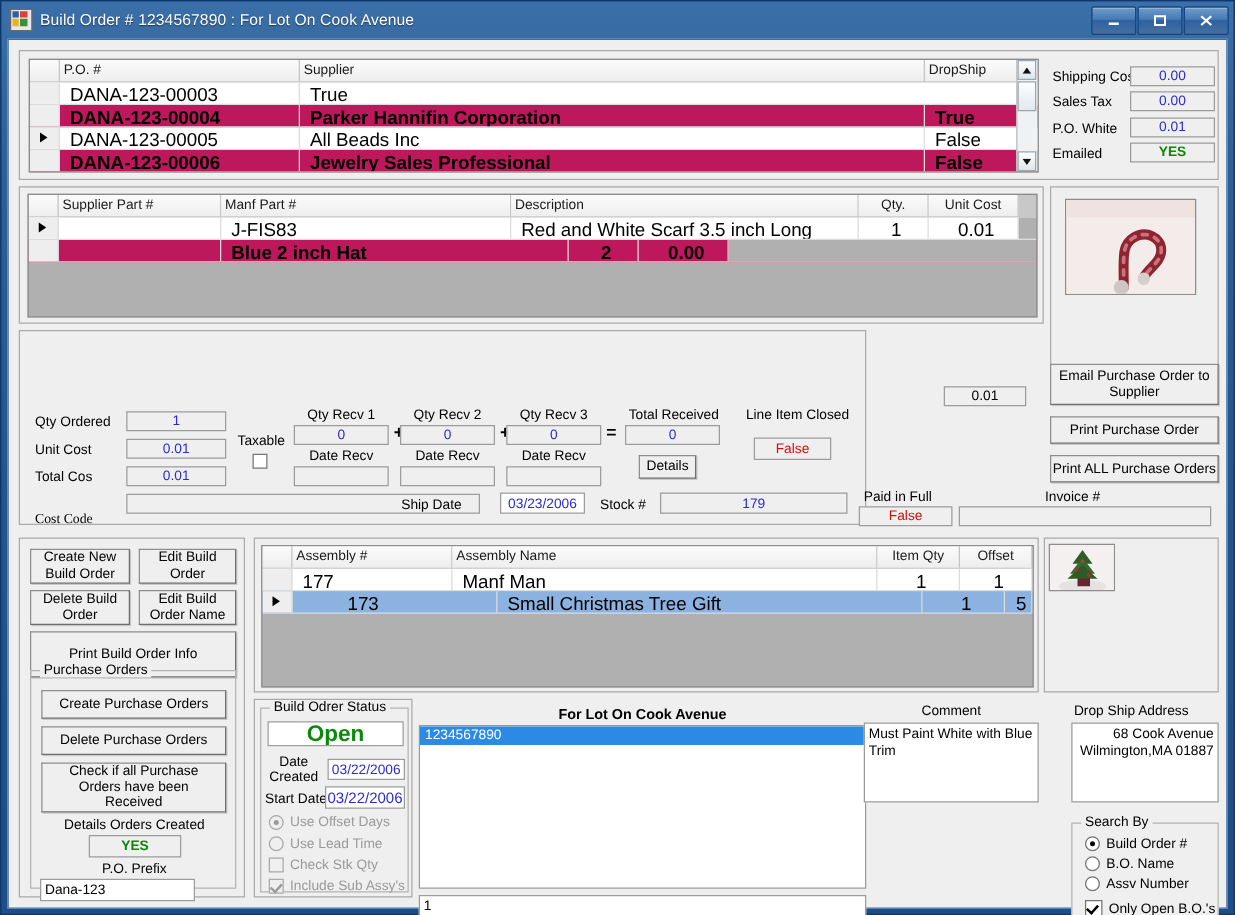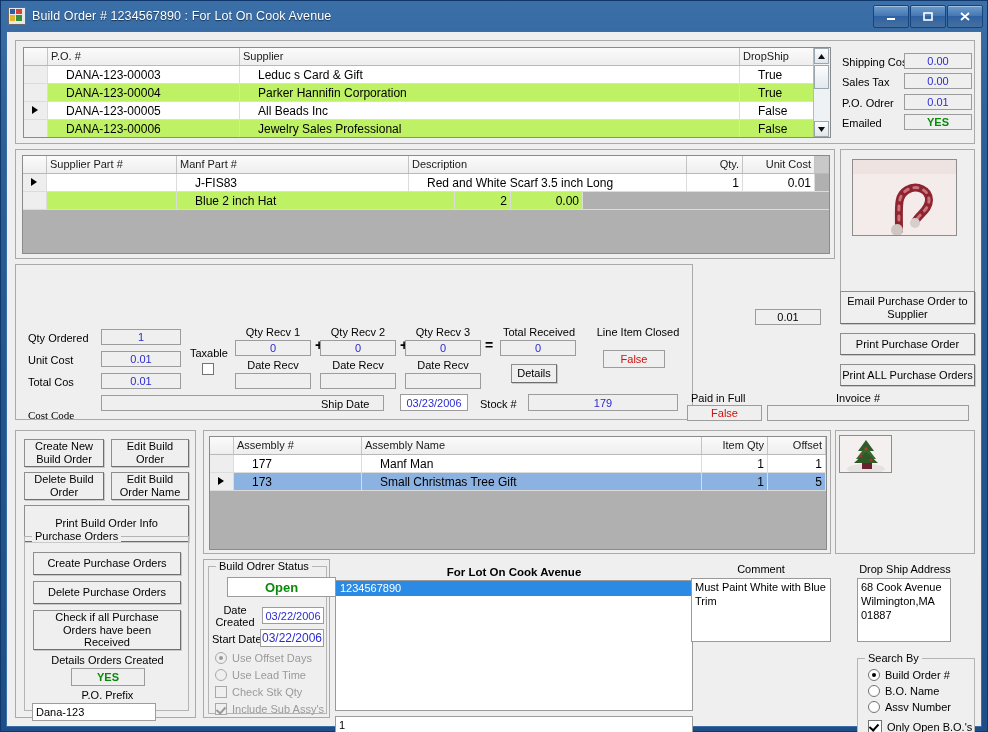--- a/index.html
+++ b/index.html
@@ -68,30 +68,30 @@
   .grid{position:absolute;box-sizing:border-box;background:#b0b0b0;border:1px solid #8b8b8b;overflow:hidden;}
   .grid .hdr{display:flex;height:17px;background:#f0f0f0;border-bottom:1px solid #b9b9b9;}
   .grid .hdr div{
     box-sizing:border-box;border-right:1px solid #c4c4c4;
     padding:2px 3px 0 3px;font-size:11px;color:#1a1a1a;overflow:hidden;white-space:nowrap;
     background:linear-gradient(180deg,#fbfbfb 0%,#eeeeee 100%);
   }
   .grid .row{display:flex;height:17px;background:#fff;border-bottom:1px solid #dcdcdc;}
   .grid .row>div{
     box-sizing:border-box;border-right:1px solid #dcdcdc;
-    padding:2px 3px 0 18px;font-size:12px;overflow:hidden;white-space:nowrap;
-  }
-  .grid .row.teal{background:#bef264;}
+    padding:2px 3px 0 8px;font-size:15px;overflow:hidden;white-space:nowrap;
+  }
+  .grid .row.teal{background:#be185d;font-weight:bold;}
   .grid .row.blue{background:#8bb2e0;}
   .rowhdr{width:24px;flex:0 0 24px;background:#eeeeee;position:relative;}
   .rowhdr.sel:after{
     content:"";position:absolute;left:8px;top:4px;
     border-left:6px solid #000;border-top:4px solid transparent;border-bottom:4px solid transparent;
   }
-  .num{text-align:right;}
+  .num{text-align:center;}
   
   .vsb{position:absolute;right:0;top:0;width:16px;bottom:0;background:#eef2f5;border-left:1px solid #b9b9b9;}
   .sbtn{
     position:absolute;left:0;width:15px;height:16px;
     background:linear-gradient(180deg,#fdfdfd,#dfe6ec);
     border:1px solid #9aa7b0;box-sizing:border-box;
     display:flex;align-items:center;justify-content:center;
   }
   .sbtn.up{top:0;} .sbtn.dn{bottom:0;}
   .sthumb{position:absolute;left:0;width:15px;top:17px;height:24px;
@@ -185,21 +185,20 @@
         <div class="hdr">
           <div class="rowhdr"></div>
           <div style="width:192px;flex:0 0 192px;">P.O. #</div>
           <div style="width:500px;flex:0 0 500px;">Supplier</div>
           <div style="flex:1;">DropShip</div>
         </div>
 
         <div class="row">
           <div class="rowhdr"></div>
           <div style="width:192px;flex:0 0 192px;">DANA-123-00003</div>
-          <div style="width:500px;flex:0 0 500px;">Leduc s Card &amp; Gift</div>
           <div style="flex:1;">True</div>
         </div>
         <div class="row teal">
           <div class="rowhdr"></div>
           <div style="width:192px;flex:0 0 192px;">DANA-123-00004</div>
           <div style="width:500px;flex:0 0 500px;">Parker Hannifin Corporation</div>
           <div style="flex:1;">True</div>
         </div>
         <div class="row">
           <div class="rowhdr sel"></div>
@@ -228,21 +227,21 @@
           </div>
         </div>
       </div>
 
       <div class="lbl" style="left:826px;top:15px;">Shipping Cos</div>
       <div class="fld" style="left:888px;top:12px;width:68px;height:16px;">0.00</div>
 
       <div class="lbl" style="left:826px;top:35px;">Sales Tax</div>
       <div class="fld" style="left:888px;top:32px;width:68px;height:16px;">0.00</div>
 
-      <div class="lbl" style="left:826px;top:56px;">P.O. Odrer</div>
+      <div class="lbl" style="left:826px;top:56px;">P.O. White</div>
       <div class="fld" style="left:888px;top:53px;width:68px;height:16px;">0.01</div>
 
       <div class="lbl" style="left:826px;top:76px;">Emailed</div>
       <div class="fld green" style="left:888px;top:73px;width:68px;height:16px;">YES</div>
     </div>
 
     <div class="panel" style="left:8px;top:117px;width:820px;height:110px;">
       <div class="grid" style="left:6px;top:5px;width:808px;height:99px;">
         <div class="hdr">
           <div class="rowhdr"></div>
@@ -382,21 +381,21 @@
         </div>
         <div class="row">
           <div class="rowhdr"></div>
           <div style="width:128px;flex:0 0 128px;">177</div>
           <div style="width:340px;flex:0 0 340px;">Manf Man</div>
           <div class="num" style="width:66px;flex:0 0 66px;">1</div>
           <div class="num" style="flex:1;">1</div>
         </div>
         <div class="row blue">
           <div class="rowhdr sel"></div>
-          <div style="width:128px;flex:0 0 128px;">173</div>
+          <div style="width:128px;flex:0 0 128px;margin-left:36px;">173</div>
           <div style="width:340px;flex:0 0 340px;">Small Christmas Tree Gift</div>
           <div class="num" style="width:66px;flex:0 0 66px;">1</div>
           <div class="num" style="flex:1;">5</div>
         </div>
       </div>
     </div>
 
     <div class="panel" style="left:828px;top:398px;width:140px;height:124px;">
       <div class="thumb" style="left:3px;top:4px;width:53px;height:38px;">
         <svg width="53" height="38" viewBox="0 0 53 38" preserveAspectRatio="none">
@@ -409,21 +408,21 @@
           <circle cx="21" cy="20" r="1.6" fill="#b52a2a"></circle>
           <circle cx="31" cy="24" r="1.6" fill="#b52a2a"></circle>
           <circle cx="26" cy="13" r="1.4" fill="#c0392b"></circle>
         </svg>
       </div>
     </div>
 
     <div class="panel" style="left:196px;top:527px;width:127px;height:159px;">
       <div class="group" style="left:4px;top:6px;width:119px;height:148px;">
         <div class="glabel">Build Odrer Status</div>
-        <div class="fld green" style="left:18px;top:10px;width:109px;height:20px;background:#fff;font-size:13px;">Open</div>
+        <div class="fld green" style="left:5px;top:10px;width:109px;height:20px;background:#fff;font-size:18px;">Open</div>
 
         <div class="lbl c" style="left:0px;top:37px;width:52px;line-height:1.1;white-space:pre-line;">Date
 Created</div>
         <div class="fld" style="left:53px;top:40px;width:62px;height:17px;background:#fff;">03/22/2006</div>
 
         <div class="lbl" style="left:3px;top:66px;">Start Date</div>
         <div class="fld" style="left:51px;top:62px;width:64px;height:18px;background:#fff;font-size:12px;">03/22/2006</div>
 
         <div class="rdo dis sel" style="left:6px;top:85px;"></div>
         <div class="lbl dis" style="left:23px;top:85px;">Use Offset Days</div>
@@ -442,21 +441,21 @@
     <div class="lbl c" style="left:328px;top:534px;width:358px;font-weight:bold;font-size:11.5px;">For Lot On Cook Avenue</div>
     <div class="listbox" style="left:328px;top:548px;width:358px;height:131px;">
       <div class="li sel">1234567890</div>
     </div>
     <div class="fld left" style="left:328px;top:684px;width:358px;height:17px;background:#fff;">1</div>
 
     <div class="lbl c" style="left:684px;top:531px;width:140px;">Comment</div>
     <div class="ta" style="left:684px;top:546px;width:140px;height:64px;">Must Paint White with Blue Trim</div>
 
     <div class="lbl c" style="left:828px;top:531px;width:140px;">Drop Ship Address</div>
-    <div class="ta" style="left:850px;top:546px;width:94px;height:64px;">
+    <div class="ta" style="left:850px;top:546px;width:118px;height:64px;text-align:right;">
         <div>68 Cook Avenue</div>
         <div>Wilmington,MA 01887</div>
       </div>
 
     <div class="group" style="left:850px;top:626px;width:118px;height:82px;background:#efefef;">
       <div class="glabel">Search By</div>
       <div class="rdo sel" style="left:10px;top:10px;"></div>
       <div class="lbl" style="left:27px;top:10px;">Build Order #</div>
       <div class="rdo" style="left:10px;top:26px;"></div>
       <div class="lbl" style="left:27px;top:26px;">B.O. Name</div>

